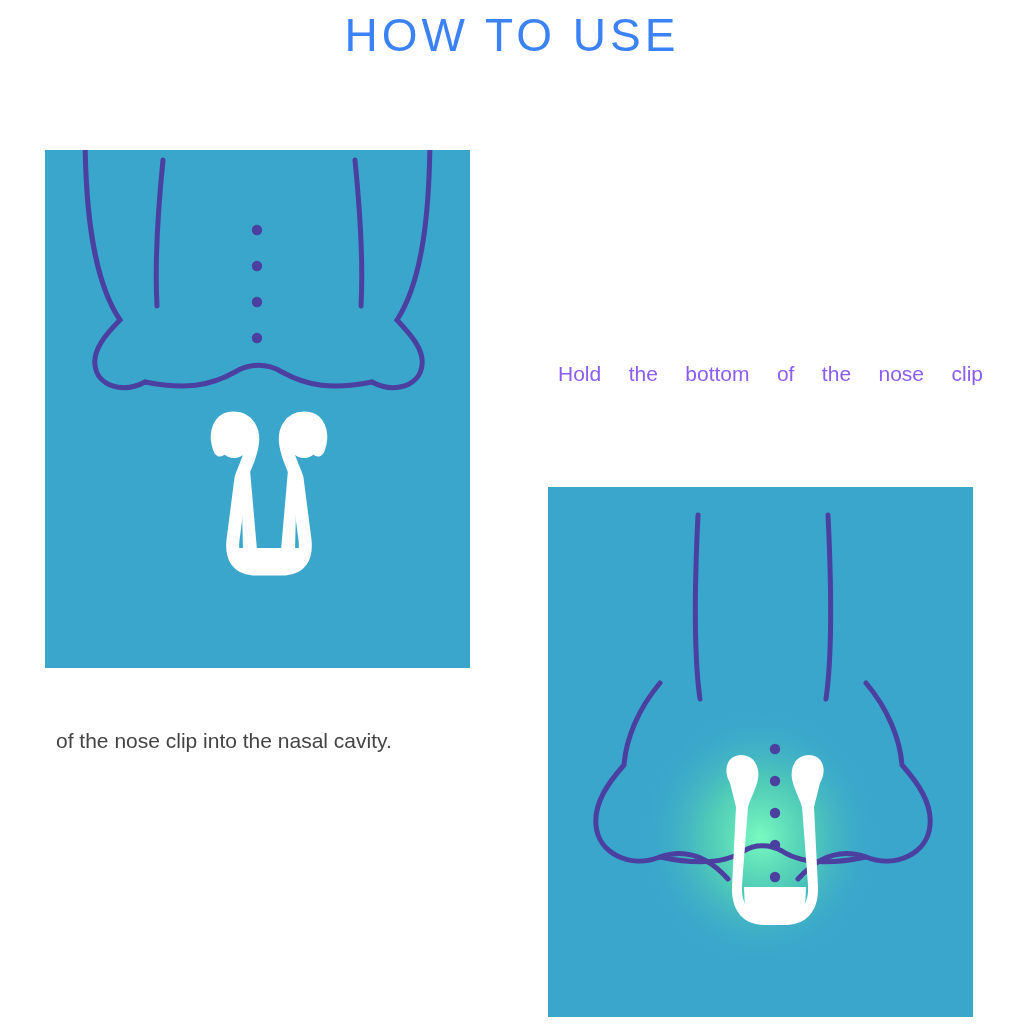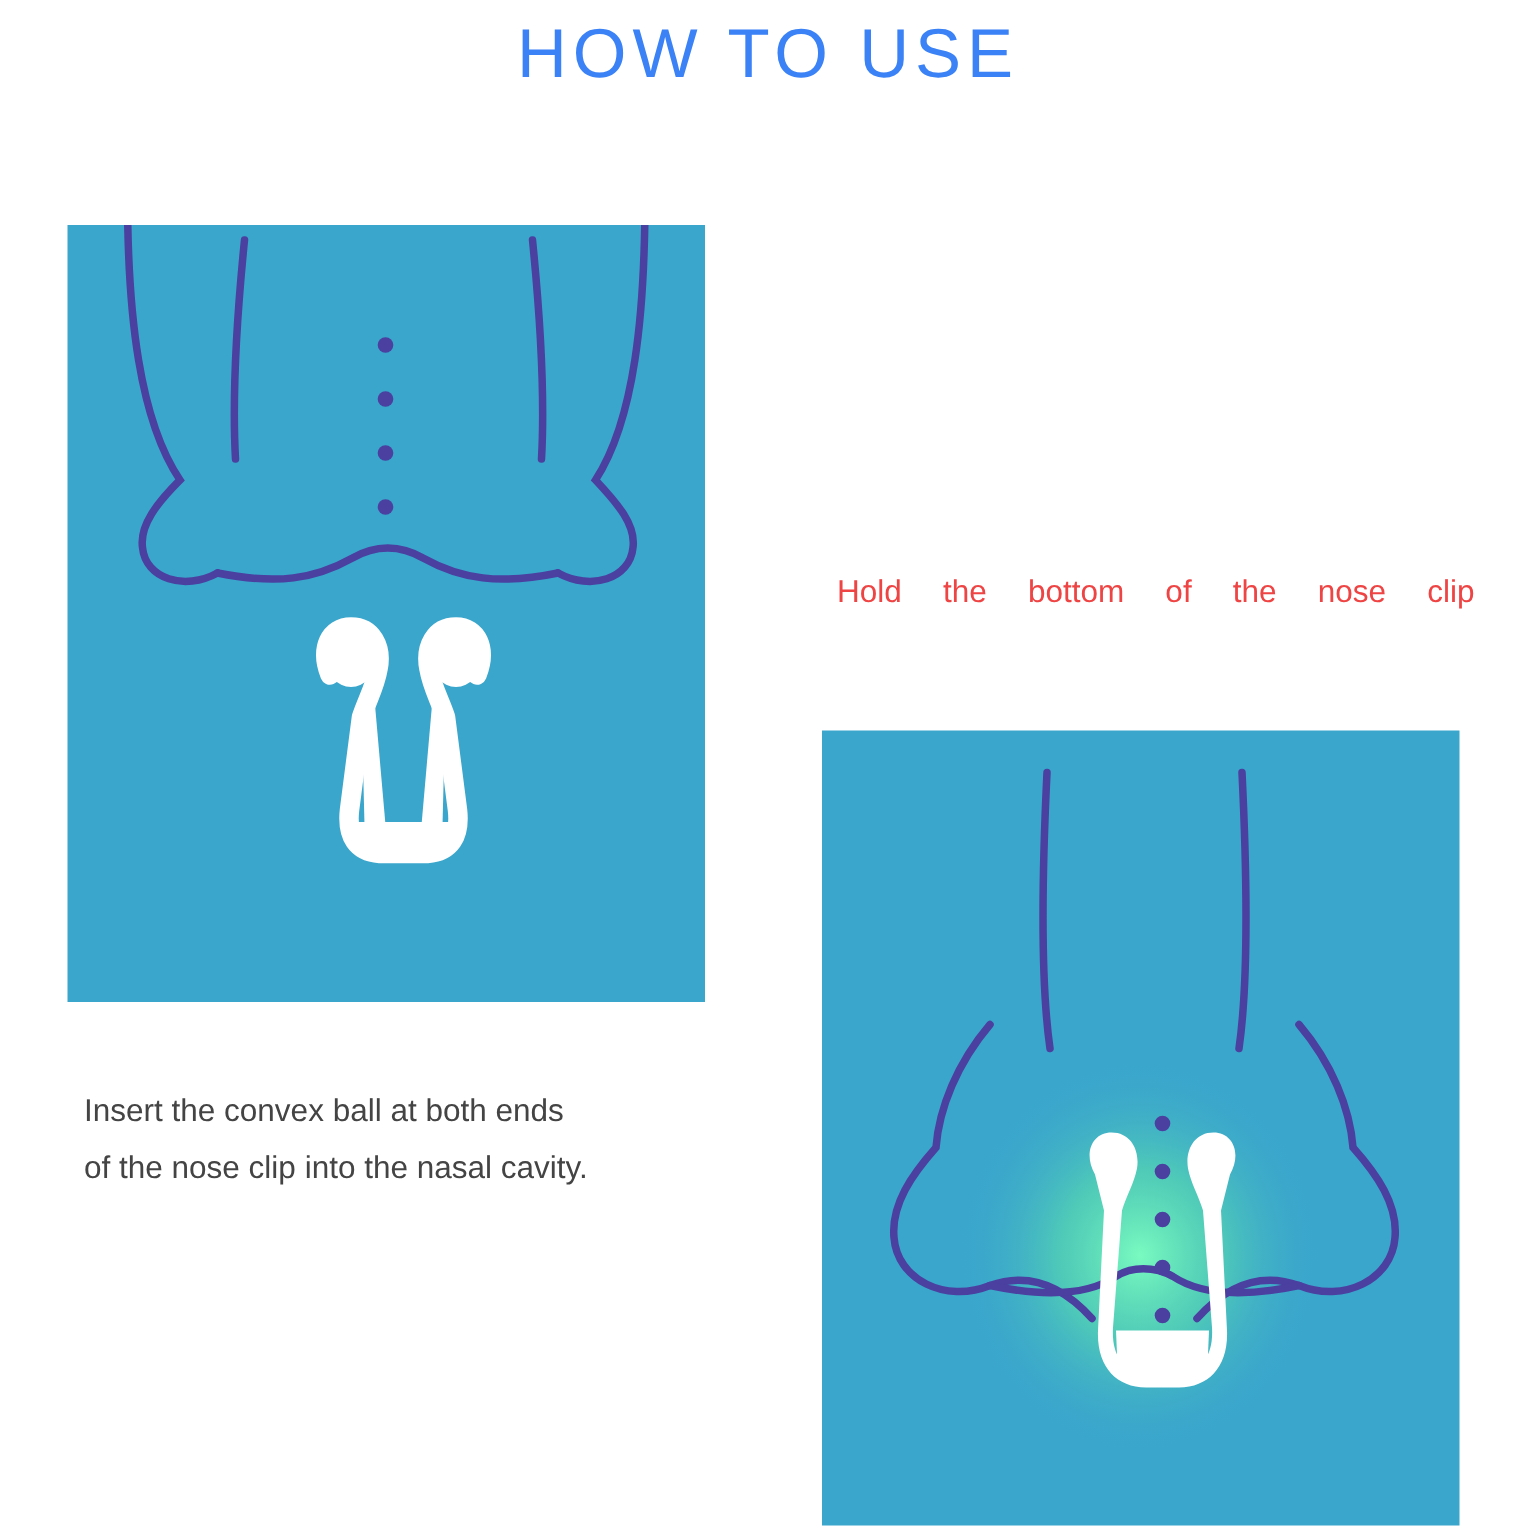--- a/index.html
+++ b/index.html
@@ -53,25 +53,25 @@
   
   #panel-2 {
     left: 548px;
     top: 487px;
     width: 425px;
     height: 530px;
   }
   #caption-2 {
     position: absolute;
     left: 558px;
-    top: 374px;
+    top: 353px;
     width: 425px;
     font-size: 21px;
     line-height: 42px;
-    color: #ef4444;
+    color: #8b5cf6;
     text-align: justify;
   }
   #caption-2 .line-just {
     text-align: justify;
     text-align-last: justify;
   }
 
   .panel svg, .cap-svg { display: block; }
 </style>
 </head>
@@ -114,21 +114,20 @@
     </g>
     <g fill="#ffffff">
       <path d="M 196 320 L 205 320 L 212 400 L 198 400 Z"></path>
       <path d="M 243 320 L 252 320 L 250 400 L 236 400 Z"></path>
       <path d="M 193 398 L 255 398 L 255 418 L 193 418 Z"></path>
     </g>
   </svg>
 </div>
 
 <div id="caption-1">
-  <div>Insert the convex ball at both ends</div>
   <div>of the nose clip into the nasal cavity.</div>
 </div>
 
 <div id="caption-2">
   <div class="line-just">Hold  the  bottom  of  the  nose  clip</div>
 </div>
 
 <div class="panel" id="panel-2">
   <svg width="425" height="530" viewBox="0 0 425 530" xmlns="http://www.w3.org/2000/svg">
     <defs>

